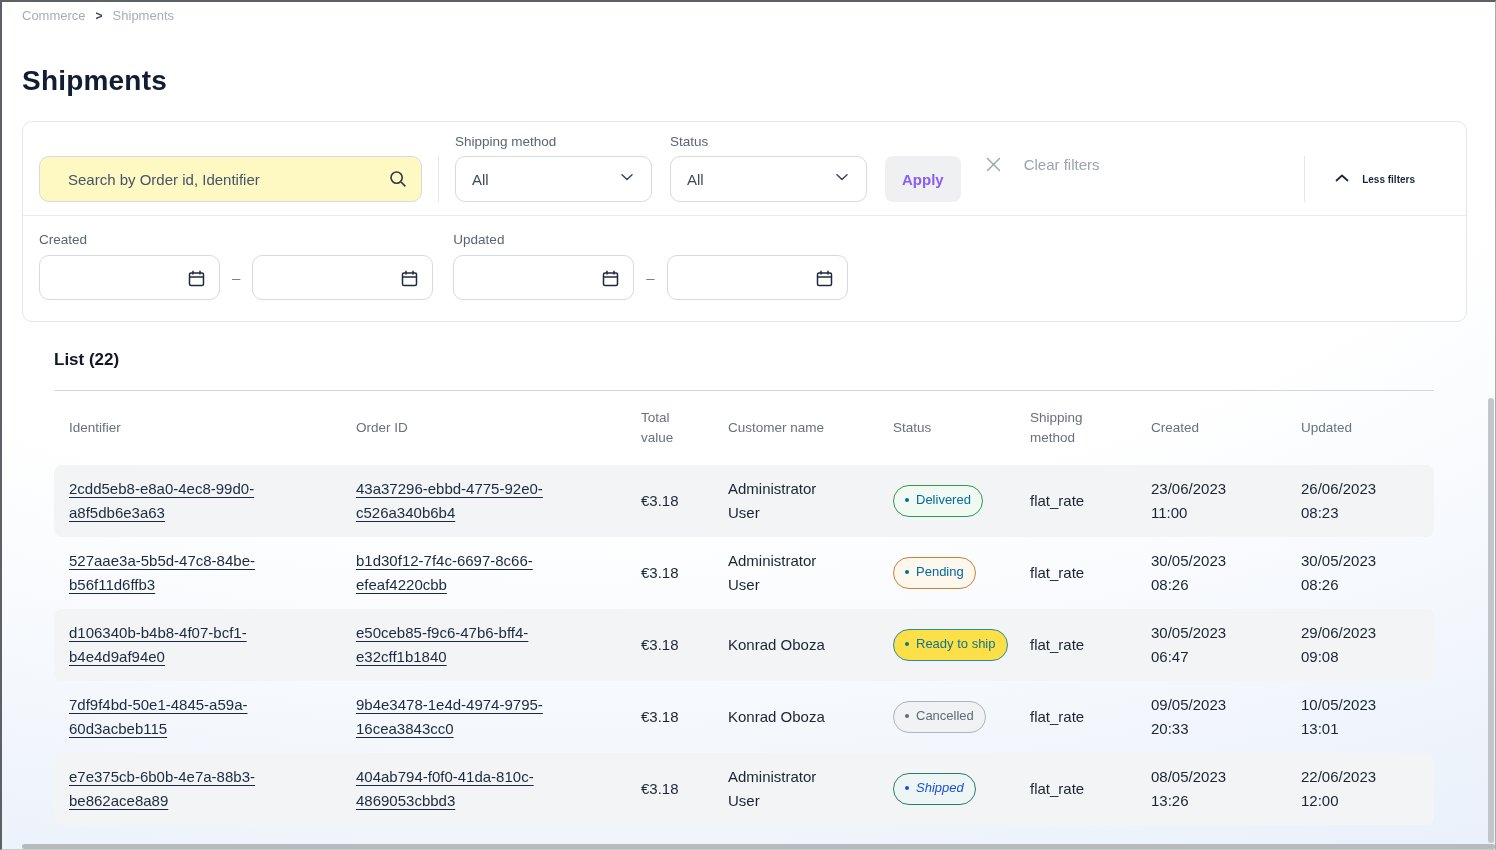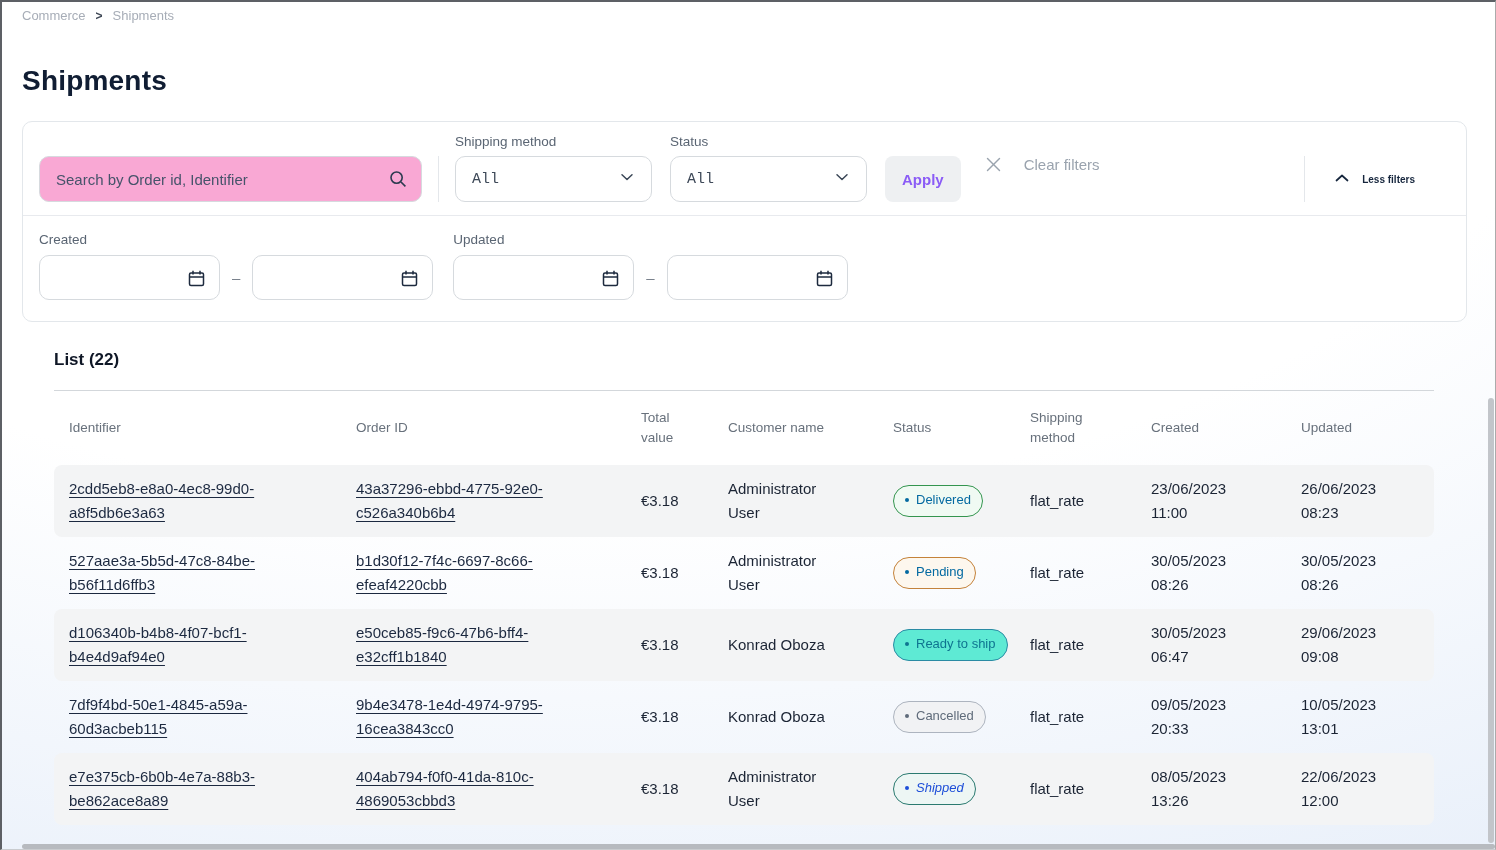--- a/index.html
+++ b/index.html
@@ -18,29 +18,29 @@
   
   .breadcrumb{ font-size:13px; color:#a7adb7; display:flex; gap:10px; align-items:center; }
   .breadcrumb .bc-sep{ color:#3d4654; font-weight:700; font-size:12px; }
 
   h1.title{ margin-top:42px; font-size:28px; font-weight:800; color:#101d33; letter-spacing:.2px; }
 
   
   .filter-card{ margin-top:24px; background:#ffffff; border:1px solid #e3e7eb; border-radius:10px; width:1445px; }
   .filter-row-1{ display:flex; align-items:flex-end; padding:12px 16px 13px 16px; }
   .search-wrap{ position:relative; width:383px; }
-  .search-input{ width:100%; height:46px; border:1px solid #d6dade; border-radius:10px; padding:0 44px 0 16px;
-    font-size:15px; color:#1b2434; font-family:inherit; outline:none; background:#f9a8d4; }
+  .search-input{ width:100%; height:46px; border:1px solid #d6dade; border-radius:10px; padding:0 44px 0 28px;
+    font-size:15px; color:#1b2434; font-family:inherit; outline:none; background:#fef9c3; }
   .search-input::placeholder{ color:#46536a; opacity:1; }
   .search-icon{ position:absolute; right:14px; top:13px; }
   .vdiv{ width:1px; height:46px; background:#e4e7eb; margin:0 16px; align-self:flex-end; }
   .field{ display:flex; flex-direction:column; gap:7px; }
   .field label{ font-size:13.5px; color:#5a6573; }
   .select{ width:197px; height:46px; border:1px solid #d6dade; border-radius:10px; background:#fff;
-    display:flex; align-items:center; justify-content:space-between; padding:0 16px; cursor:pointer;font-family:Liberation Mono, monospace; }
+    display:flex; align-items:center; justify-content:space-between; padding:0 16px; cursor:pointer; }
   .select .sel-value{ font-size:15px; color:#3f4a59; }
   .field + .field{ margin-left:18px; }
   .apply-btn{ margin-left:18px; height:46px; padding:0 17px; background:#eef0f2; border:none; border-radius:8px;
     font-family:inherit; font-size:15px; font-weight:600; color:#8b5cf6; cursor:pointer; align-self:flex-end; }
   .clear-btn{ margin-left:24px; height:46px; display:flex; align-items:flex-start; gap:22px; cursor:pointer; align-self:flex-end; }
   .clear-btn span{ font-size:15px; color:#9aa3ae; }
   .flex-spacer{ flex:1; }
   .vdiv.tall{ margin:0; }
   .less-filters{ height:46px; display:flex; align-items:center; gap:11px; padding:0 35px 0 28px;
     cursor:pointer; align-self:flex-end; }
@@ -257,21 +257,21 @@
     <div class="cell datecell">30/05/2023 08:26</div>
     <div class="cell datecell">30/05/2023 08:26</div>
   </div>
 
   <div class="trow alt">
     <div class="cell"><a class="idlink">d106340b-b4b8-4f07-bcf1-b4e4d9af94e0</a></div>
     <div class="cell"><a class="idlink">e50ceb85-f9c6-47b6-bff4-e32cff1b1840</a></div>
     <div class="cell">€3.18</div>
     <div class="cell wrap-name">Konrad Oboza</div>
     <div class="cell">
-      <span class="badge" style="color: rgb(14, 116, 144); border-color: rgb(42, 139, 164); background-color: #5eead4;">
+      <span class="badge" style="color: rgb(14, 116, 144); border-color: rgb(42, 139, 164); background-color: #fde047;">
         <span class="dot"></span>
         <span>Ready to ship</span>
       </span>
     </div>
     <div class="cell">flat_rate</div>
     <div class="cell datecell">30/05/2023 06:47</div>
     <div class="cell datecell">29/06/2023 09:08</div>
   </div>
 
   <div class="trow">

